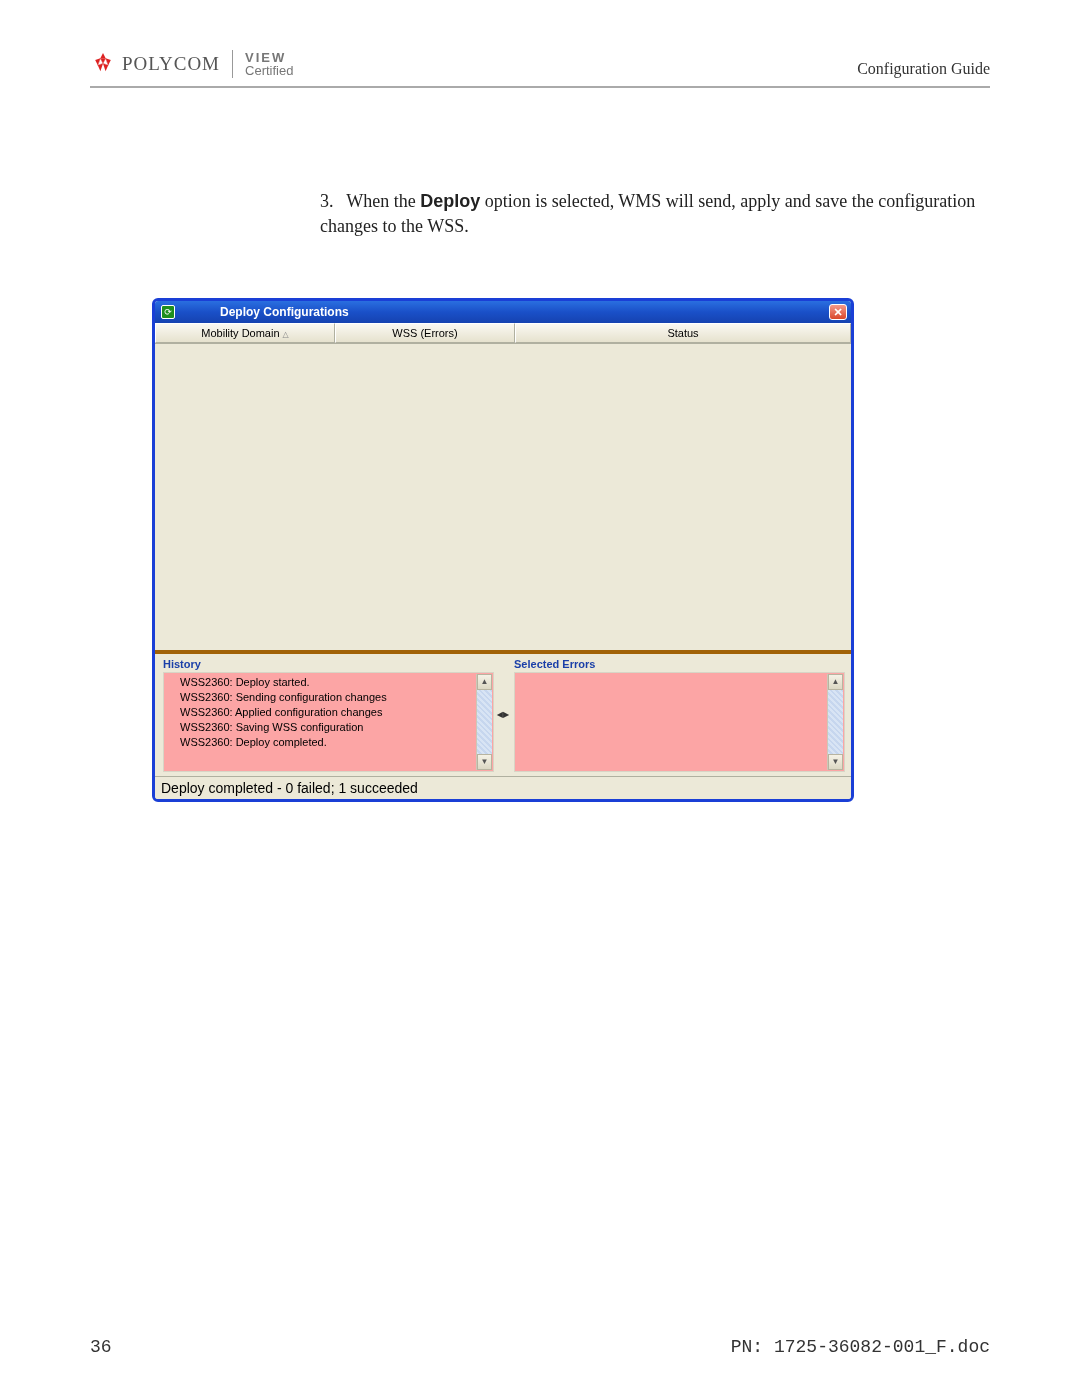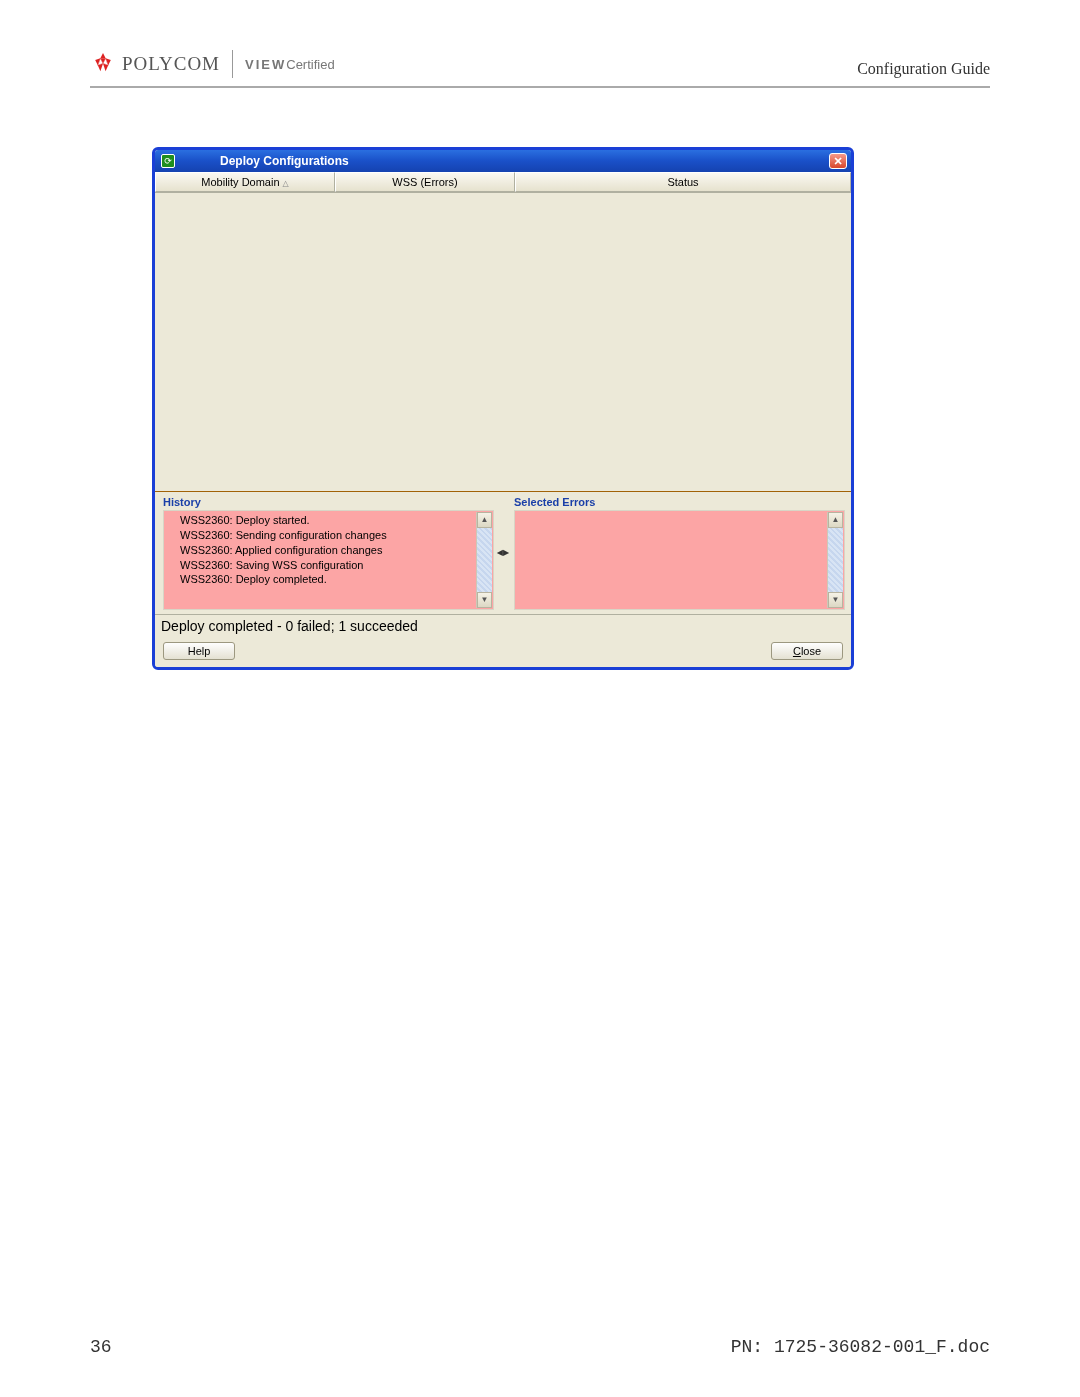--- a/index.html
+++ b/index.html
@@ -42,21 +42,21 @@
     color: #555;
   }
   .divider-v {
     width: 1px;
     height: 28px;
     background: #999;
     margin: 0 6px;
   }
   .view-cert {
     display: flex;
-    flex-direction: row;
+    flex-direction: column;
     line-height: 1;
     color: #777;
   }
   .view-cert .v-top { font-size: 13px; font-weight: bold; letter-spacing: 2px; }
   .view-cert .v-bot { font-size: 13px; }
   .guide-title {
     font-family: Georgia, serif;
     font-size: 16px;
     color: #333;
   }
@@ -140,23 +140,24 @@
   .td { padding: 2px 6px; font-size: 11px; }
   .td1 { width: 180px; }
   .td2 { width: 180px; }
   .td3 { flex: 1; }
   .table-body-fill {
     height: 298px;
     background: #ece9d8;
   }
   .panels {
     display: flex;
-    border-top: 1px solid #a16207;
-    background: #ece9d8;
-    position: relative;
+    border-top: 4px solid #a16207;
+    background: #ece9d8;
+    position: relative;
+    margin-top: 8px;
   }
   .panel {
     flex: 1;
     padding: 4px 6px 4px 8px;
     position: relative;
   }
   .panel-title {
     color: #1a3fa8;
     font-weight: bold;
     font-size: 11px;
@@ -260,20 +261,24 @@
       <span class="polycom-name">POLYCOM</span>
       <span class="divider-v"></span>
       <span class="view-cert">
         <span class="v-top">VIEW</span>
         <span class="v-bot">Certified</span>
       </span>
     </div>
     <div class="guide-title">Configuration Guide</div>
   </div>
 
+  <div class="body-text">
+    <span class="num">3.</span>
+    <span>When the </span><b>Deploy</b><span> option is selected, WMS will send, apply and save the configuration changes to the WSS.</span>
+  </div>
 
   <div class="screenshot-wrap">
     <div class="win">
 
       <div class="titlebar">
         <div class="titlebar-left">
           <span class="title-icon">⟳</span>
           <span class="titlebar-title">Deploy Configurations</span>
         </div>
         <div class="close-btn">✕</div>
@@ -316,26 +321,20 @@
               <div class="scroll-btn">▲</div>
               <div class="scroll-track"></div>
               <div class="scroll-btn">▼</div>
             </div>
           </div>
         </div>
       </div>
 
       <div class="status-bar">Deploy completed - 0 failed; 1 succeeded</div>
 
-      <div class="button-bar">
-        <div class="btn">Help</div>
-        <div class="btn">
-          <span></span><span class="uline">C</span><span>lose</span>
-        </div>
-      </div>
 
     </div>
   </div>
 
   <div class="footer">
     <span>36</span>
     <span>PN: 1725-36082-001_F.doc</span>
   </div>
 </div>
 

